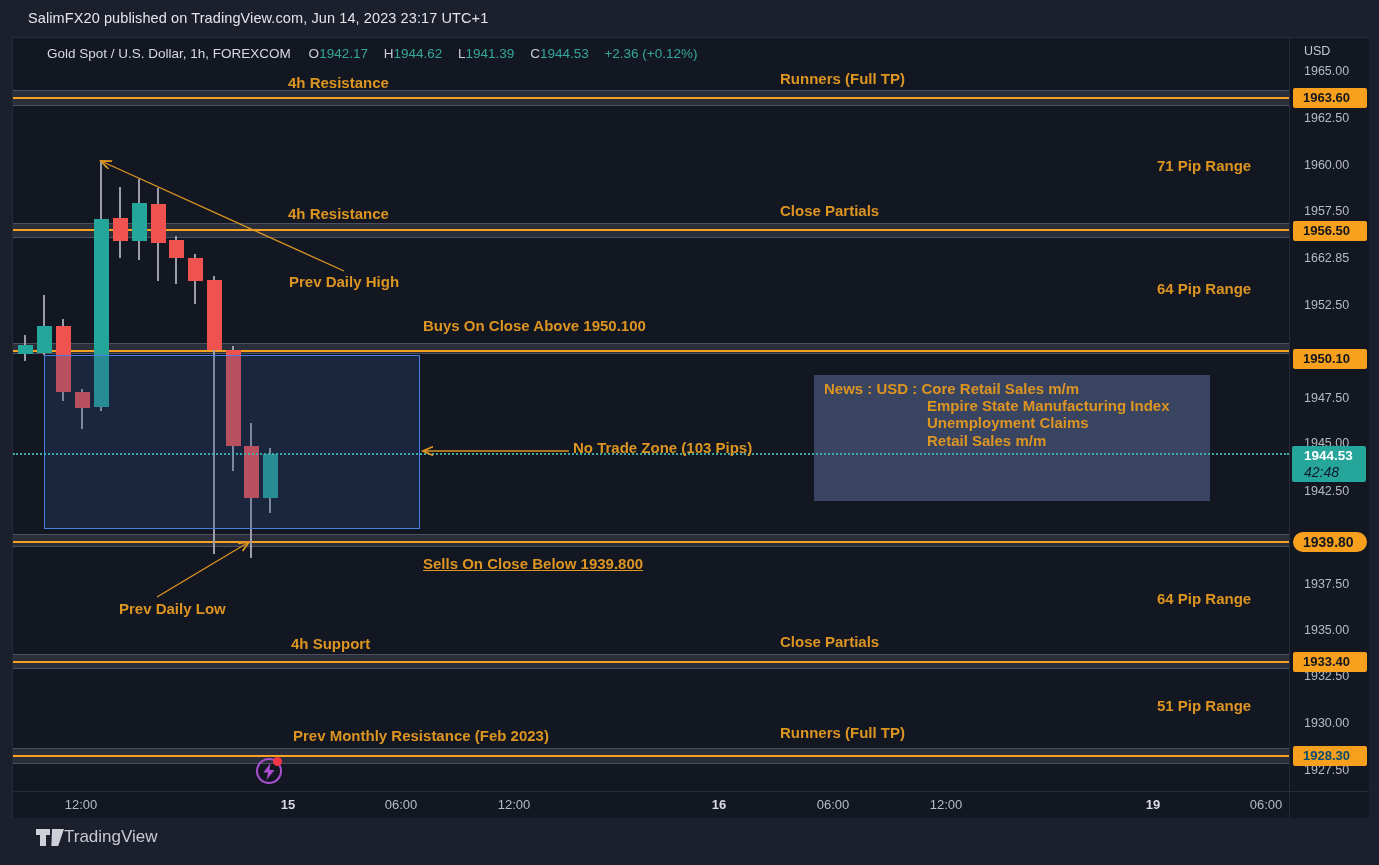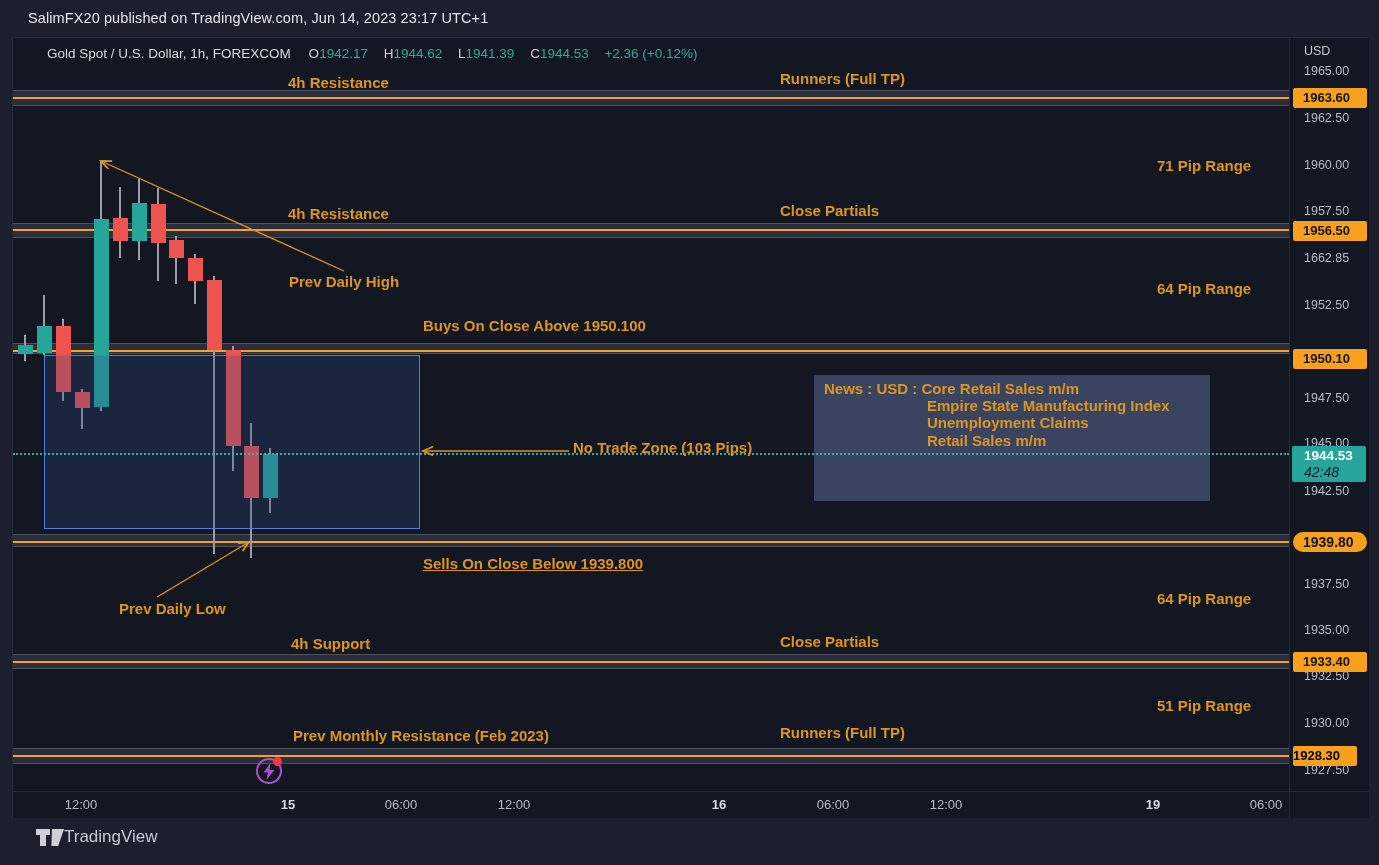--- a/index.html
+++ b/index.html
@@ -162,21 +162,21 @@
       <div style="position: absolute; left: 14px; top: 539px; font-size: 12.5px; color: rgb(182, 186, 195);">1937.50</div>
       <div style="position: absolute; left: 14px; top: 585px; font-size: 12.5px; color: rgb(182, 186, 195);">1935.00</div>
       <div style="position: absolute; left: 14px; top: 631px; font-size: 12.5px; color: rgb(182, 186, 195);">1932.50</div>
       <div style="position: absolute; left: 14px; top: 678px; font-size: 12.5px; color: rgb(182, 186, 195);">1930.00</div>
       <div style="position: absolute; left: 14px; top: 725px; font-size: 12.5px; color: rgb(182, 186, 195);">1927.50</div>
       <div style="position: absolute; left: 3px; top: 50px; width: 64px; height: 20px; background: rgb(247, 160, 29); color: rgb(17, 21, 30); font-size: 13px; font-weight: bold; line-height: 20px; padding-left: 10px; border-radius: 2px; z-index: 4;">1963.60</div>
       <div style="position: absolute; left: 3px; top: 183px; width: 64px; height: 20px; background: rgb(247, 160, 29); color: rgb(17, 21, 30); font-size: 13px; font-weight: bold; line-height: 20px; padding-left: 10px; border-radius: 2px; z-index: 4;">1956.50</div>
       <div style="position: absolute; left: 3px; top: 311px; width: 64px; height: 20px; background: rgb(247, 160, 29); color: rgb(17, 21, 30); font-size: 13px; font-weight: bold; line-height: 20px; padding-left: 10px; border-radius: 2px; z-index: 4;">1950.10</div>
       <div style="position: absolute; left: 3px; top: 494px; width: 64px; height: 20px; background: rgb(247, 160, 29); color: rgb(17, 21, 30); font-size: 14px; font-weight: bold; line-height: 20px; padding-left: 10px; border-radius: 10px; z-index: 4;">1939.80</div>
       <div style="position: absolute; left: 3px; top: 614px; width: 64px; height: 20px; background: rgb(247, 160, 29); color: rgb(17, 21, 30); font-size: 13px; font-weight: bold; line-height: 20px; padding-left: 10px; border-radius: 2px; z-index: 4;">1933.40</div>
-      <div style="position: absolute; left: 3px; top: 708px; width: 64px; height: 20px; background: rgb(247, 160, 29); color: #000000; font-size: 13px; font-weight: bold; line-height: 20px; border-radius: 2px; z-index: 4;">1928.30</div>
+      <div style="position: absolute; left: 3px; top: 708px; width: 64px; height: 20px; background: rgb(247, 160, 29); color: #0c4a6e; font-size: 13px; font-weight: bold; line-height: 20px; padding-left: 10px; border-radius: 2px; z-index: 4;">1928.30</div>
     </div>
 
   <div class="abs time-axis">
       <div style="position: absolute; left: 33px; width: 70px; top: 5px; text-align: center; font-size: 13px; color: rgb(182, 186, 195); font-weight: 400;">12:00</div>
       <div style="position: absolute; left: 240px; width: 70px; top: 5px; text-align: center; font-size: 13px; color: rgb(216, 219, 225); font-weight: 700;">15</div>
       <div style="position: absolute; left: 353px; width: 70px; top: 5px; text-align: center; font-size: 13px; color: rgb(182, 186, 195); font-weight: 400;">06:00</div>
       <div style="position: absolute; left: 466px; width: 70px; top: 5px; text-align: center; font-size: 13px; color: rgb(182, 186, 195); font-weight: 400;">12:00</div>
       <div style="position: absolute; left: 671px; width: 70px; top: 5px; text-align: center; font-size: 13px; color: rgb(216, 219, 225); font-weight: 700;">16</div>
       <div style="position: absolute; left: 785px; width: 70px; top: 5px; text-align: center; font-size: 13px; color: rgb(182, 186, 195); font-weight: 400;">06:00</div>
       <div style="position: absolute; left: 898px; width: 70px; top: 5px; text-align: center; font-size: 13px; color: rgb(182, 186, 195); font-weight: 400;">12:00</div>

